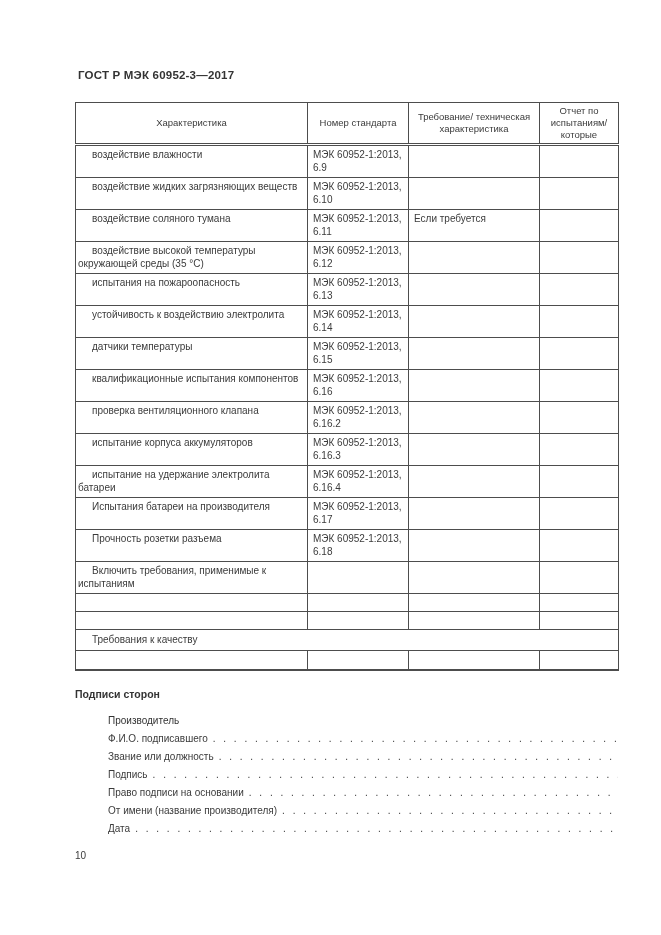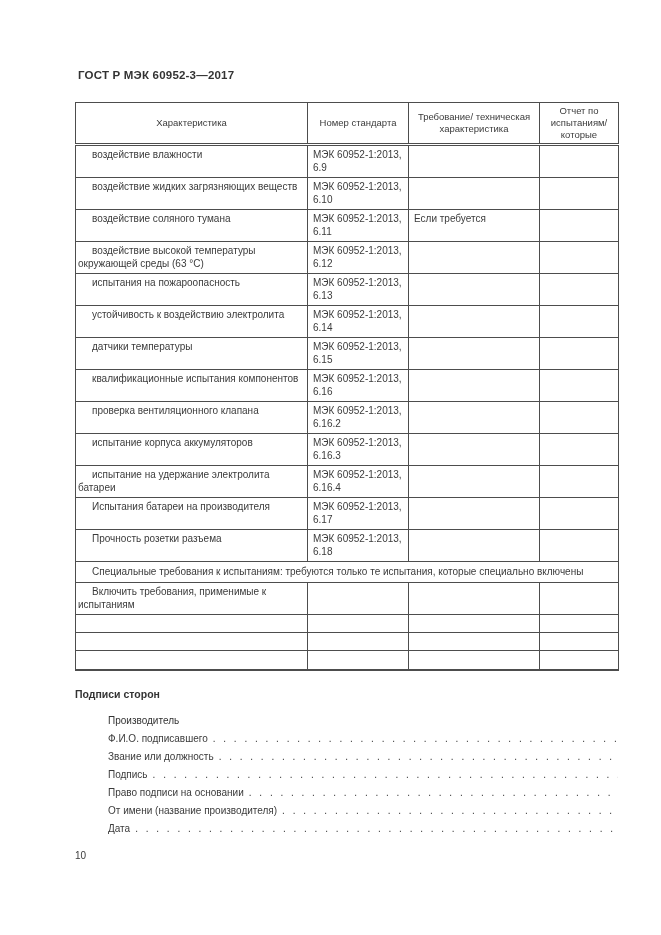--- a/index.html
+++ b/index.html
@@ -109,21 +109,21 @@
         <tr class="data-row">
           <td class="c-char">воздействие соляного тумана</td>
           <td class="c-std">
               <span>МЭК 60952-1:2013,</span>
               <span>6.11</span>
             </td>
           <td>Если требуется</td>
           <td></td>
         </tr>
         <tr class="data-row">
-          <td class="c-char">воздействие высокой температуры окружающей среды (63 °C)</td>
+          <td class="c-char">воздействие высокой температуры окружающей среды (35 °C)</td>
           <td class="c-std">
               <span>МЭК 60952-1:2013,</span>
               <span>6.12</span>
             </td>
           <td></td>
           <td></td>
         </tr>
         <tr class="data-row">
           <td class="c-char">испытания на пожароопасность</td>
           <td class="c-std">
@@ -199,40 +199,40 @@
         <tr class="data-row">
           <td class="c-char">Прочность розетки разъема</td>
           <td class="c-std">
               <span>МЭК 60952-1:2013,</span>
               <span>6.18</span>
             </td>
           <td></td>
           <td></td>
         </tr>
 
+        <tr class="data-row">
+          <td class="c-char">Включить требования, применимые к испытаниям</td>
+          <td></td>
+          <td></td>
+          <td></td>
+        </tr>
+        <tr class="empty">
+          <td></td>
+            <td></td>
+            <td></td>
+            <td></td>
+        </tr>
+        <tr class="empty">
+          <td></td>
+            <td></td>
+            <td></td>
+            <td></td>
+        </tr>
         <tr class="fullspan">
-          <td class="c-char" colspan="4">Специальные требования к испытаниям: требуются только те испытания, которые специально включены</td>
-        </tr>
-        <tr class="data-row">
-          <td class="c-char">Включить требования, применимые к испытаниям</td>
-          <td></td>
-          <td></td>
-          <td></td>
-        </tr>
-        <tr class="empty">
-          <td></td>
-            <td></td>
-            <td></td>
-            <td></td>
-        </tr>
-        <tr class="empty">
-          <td></td>
-            <td></td>
-            <td></td>
-            <td></td>
+          <td class="c-char" colspan="4">Требования к качеству</td>
         </tr>
         <tr class="empty last-empty">
           <td></td>
             <td></td>
             <td></td>
             <td></td>
         </tr>
       </tbody>
     </table>
 

